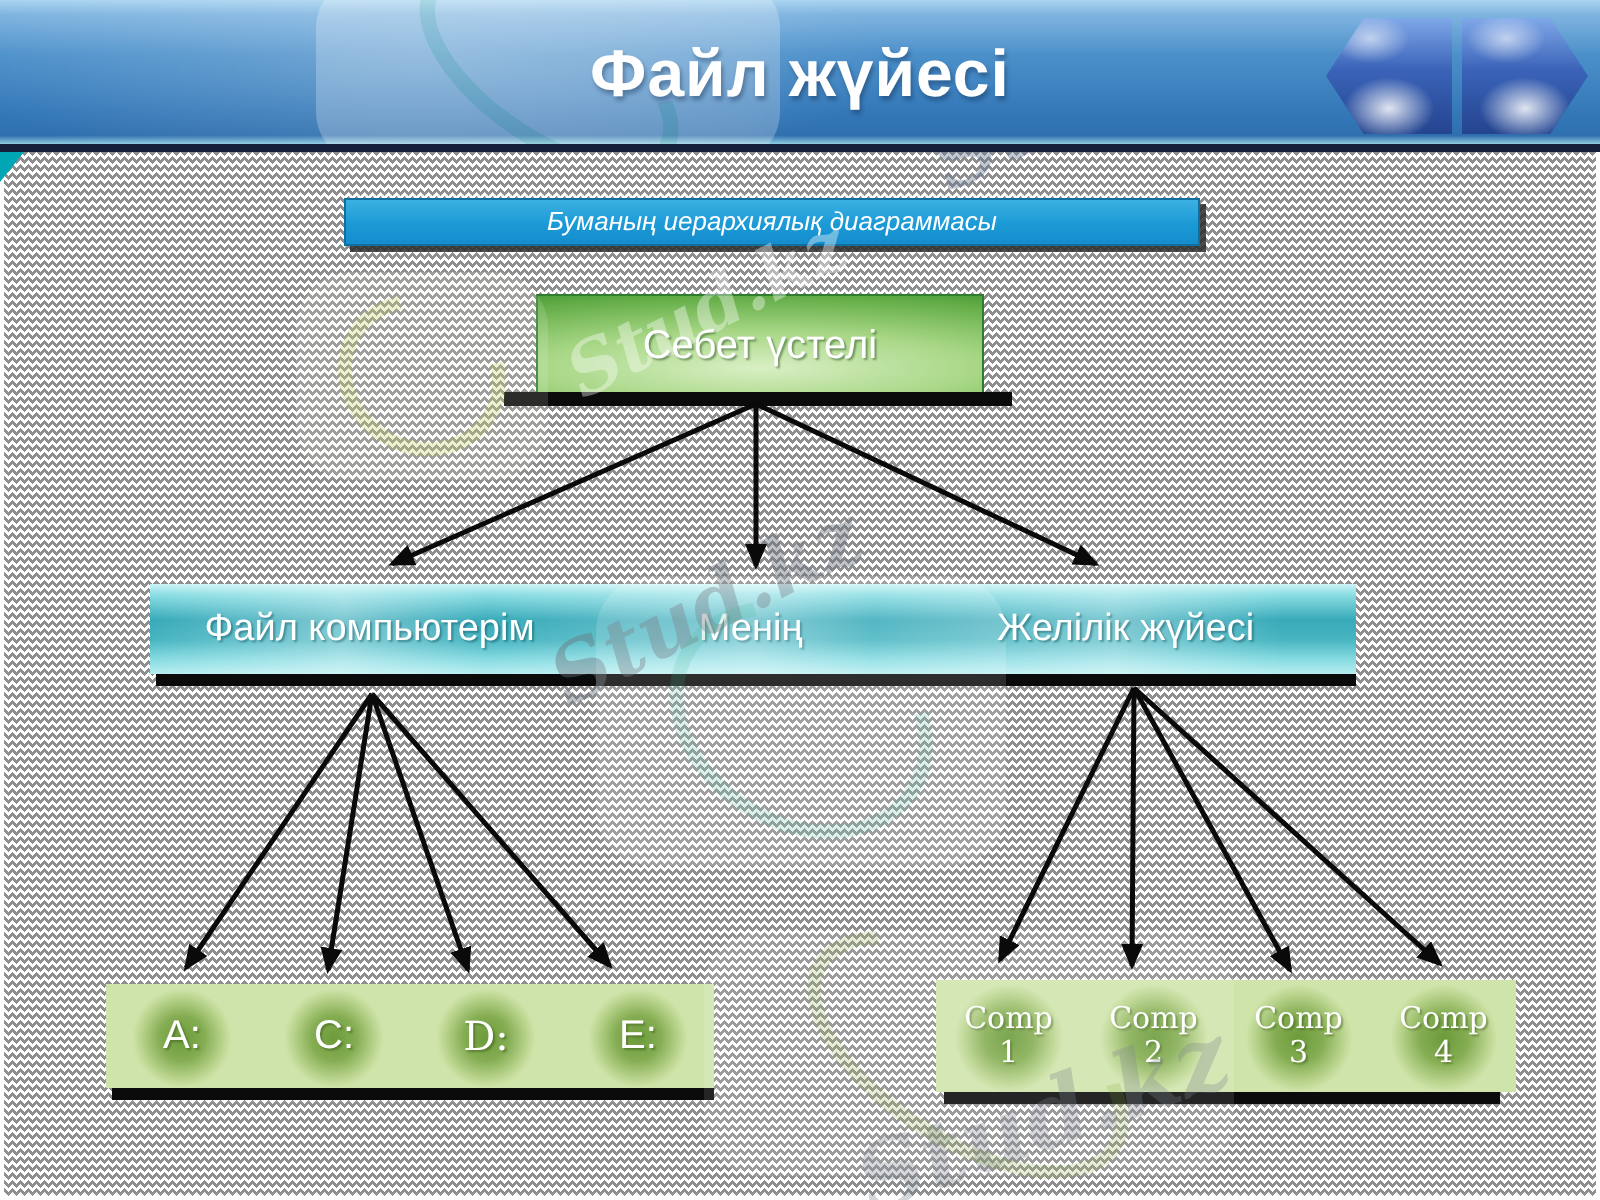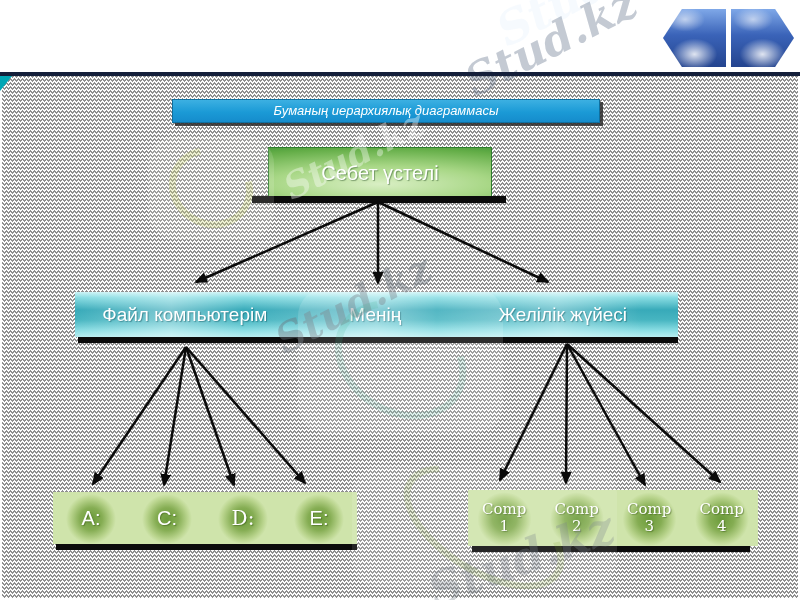--- a/index.html
+++ b/index.html
@@ -108,20 +108,27 @@
   .wm-logo .ring{position:absolute;inset:12% 16%;border-radius:50%;border-style:solid;border-width:7px;
     border-top-color:transparent !important;transform:rotate(32deg);}
 </style>
 </head>
 <body>
 
 <div class="stage">
 
   <div class="texture"></div>
 
+  <div class="header">
+    <div class="hdr-logo">
+      <div class="sq"></div>
+        <div class="ring"></div>
+    </div>
+    <div class="page-title">Файл жүйесі</div>
+  </div>
   <div class="header-divider"></div>
   <div class="corner-accent"></div>
 
   <div class="nav">
     <button class="nav-btn back">
       <span class="ic"></span>
     </button>
     <button class="nav-btn fwd">
       <span class="ic"></span>
     </button>

